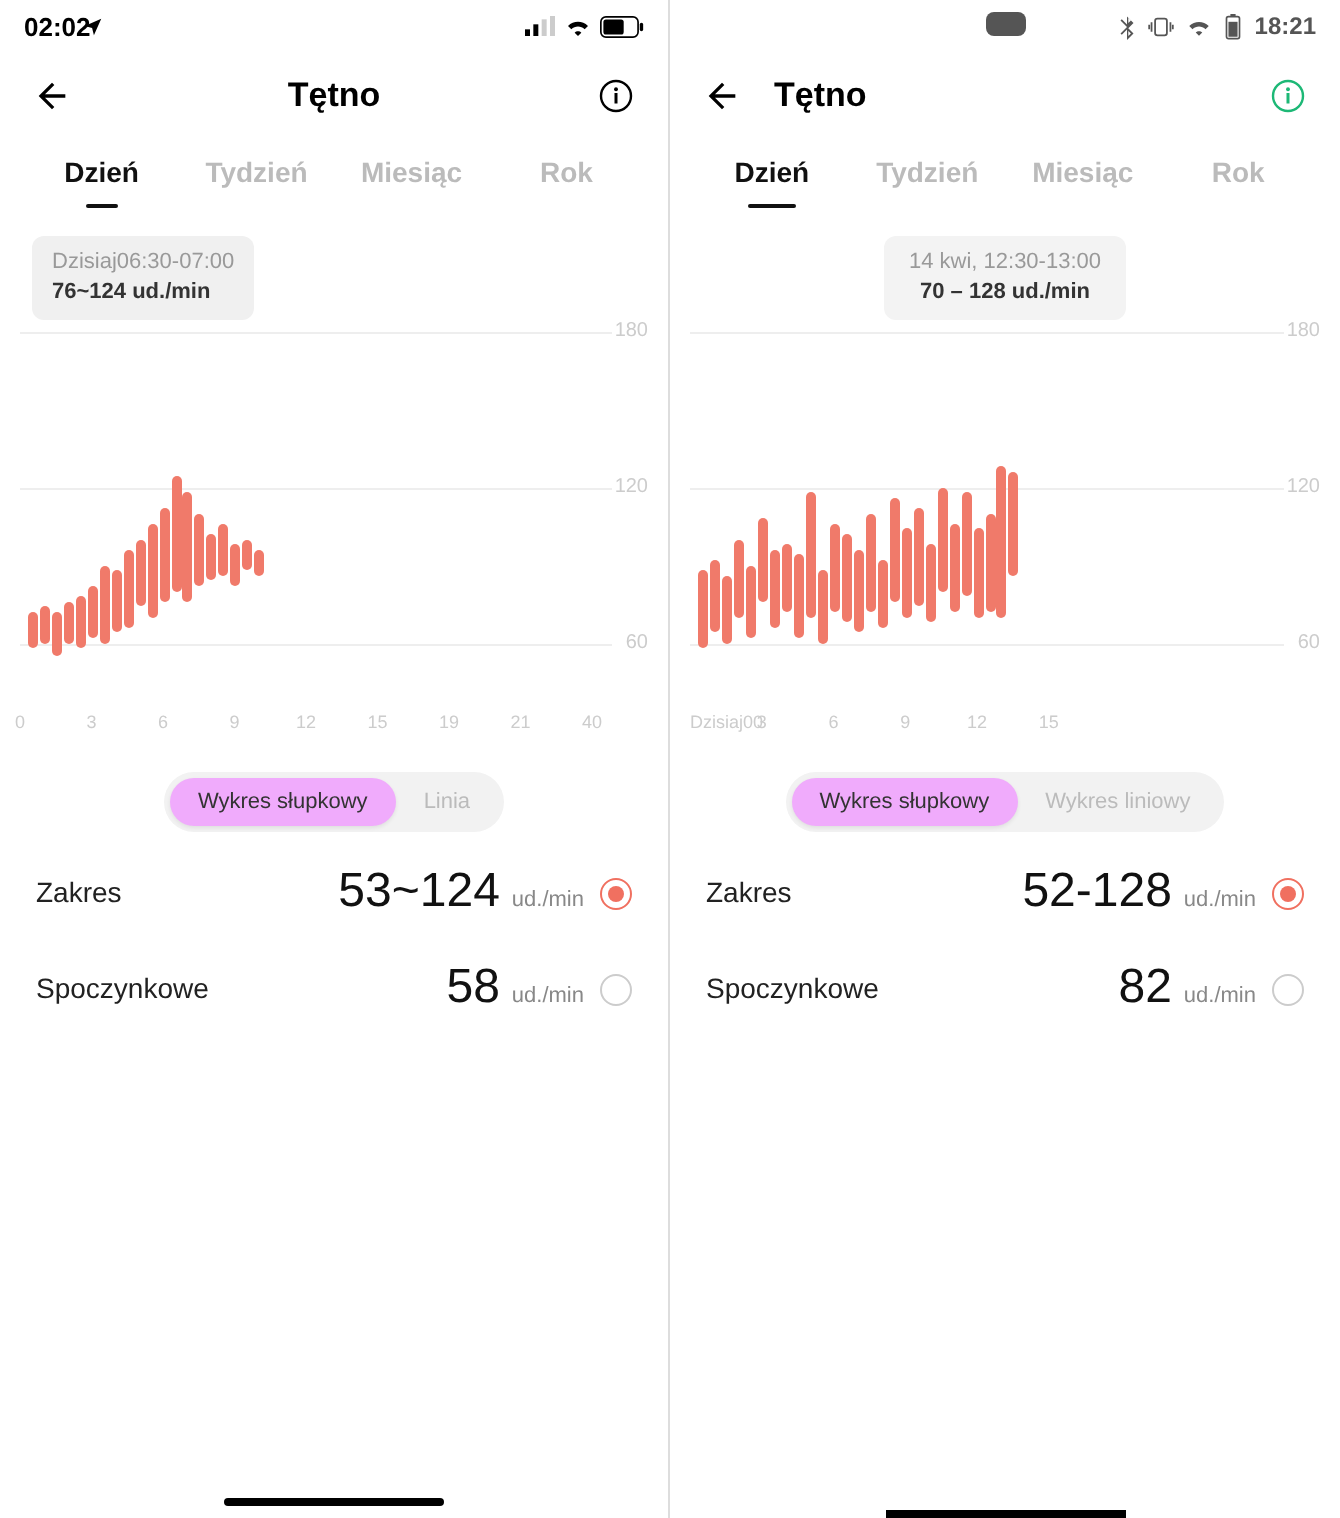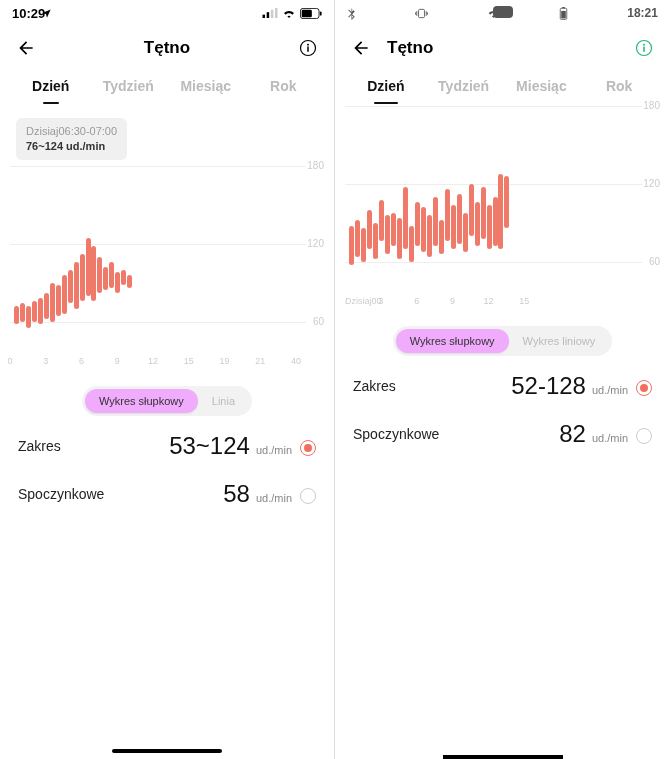--- a/index.html
+++ b/index.html
@@ -6,21 +6,21 @@
   html, body { width: 670px; height: 759px; font-family: -apple-system, Helvetica, Arial, sans-serif; background:#f5f5f5; }
   .screens { display:flex; width:670px; height:759px; }
   .screen { background:#fff; height:759px; position:relative; overflow:hidden; }
   .screenA { width:335px; border-right:1px solid #ddd; }
   .screenB { width:335px; }
   
   .statusbar { height:26px; display:flex; align-items:center; justify-content:space-between; padding:0 12px; font-size:13px; font-weight:600; }
   .statusbar .right { display:flex; align-items:center; gap:4px; font-weight:400; }
   .statusbar svg { display:block; }
   .ios-time { font-weight:700; }
-  .android-status { gap:6px; font-size:12px; }
+  .android-status { justify-content:flex-end; gap:6px; font-size:12px; }
   .android-camera { position:absolute; left:50%; top:6px; transform:translateX(-50%); width:20px; height:12px; background:#555; border-radius:4px; }
   
   .header { display:flex; align-items:center; justify-content:space-between; padding:10px 14px 4px; }
   .header .title { font-size:17px; font-weight:600; }
   .headerB .title { font-size:17px; font-weight:700; text-align:left; flex:1; margin-left:14px; }
   .icon-btn { width:24px; height:24px; display:flex; align-items:center; justify-content:center; }
   
   .tabs { display:flex; padding:8px 12px 0; }
   .tab { flex:1; text-align:center; font-size:14px; color:#bbb; padding:6px 0; font-weight:600; position:relative; }
   .tab.active { color:#111; }
@@ -59,21 +59,21 @@
   .home-ind { position:absolute; left:50%; bottom:6px; transform:translateX(-50%); width:110px; height:4px; background:#000; border-radius:3px; }
   .home-indB { position:absolute; left:50%; bottom:0; transform:translateX(-50%); width:120px; height:4px; background:#000; }
 </style>
 </head>
 <body>
 
 <div class="screens">
 
   <div class="screen screenA">
     <div class="statusbar">
-      <span class="ios-time">10:29</span>
+      <span class="ios-time">02:02</span>
       <span style="margin-left:-4px;">
         <svg width="11" height="11" viewBox="0 0 24 24">
             <path d="M3 11l18-8-8 18-2-8-8-2z" fill="#000"></path>
           </svg>
       </span>
       <span style="flex:1"></span>
       <span class="right">
         <span>
           <svg width="16" height="10" viewBox="0 0 18 12">
               <rect x="0" y="8" width="3" height="4" fill="#000"></rect>
@@ -239,20 +239,26 @@
       </span>
     </div>
 
     <div class="tabs">
       <div class="tab active">Dzień</div>
       <div class="tab">Tydzień</div>
       <div class="tab">Miesiąc</div>
       <div class="tab">Rok</div>
     </div>
 
+    <div class="bubbleB-wrap">
+      <div class="bubbleB">
+        <div>14 kwi, 12:30-13:00</div>
+        <div class="v">70 – 128 ud./min</div>
+      </div>
+    </div>
 
     <div class="chart-area" id="chartB">
         <div class="grid" style="top: 156px;"></div>
         <div class="ylabel" style="top: 150px;">60</div>
         <div class="grid" style="top: 78px;"></div>
         <div class="ylabel" style="top: 72px;">120</div>
         <div class="grid" style="top: 0px;"></div>
         <div class="ylabel" style="top: -6px;">180</div>
         <div class="bars">
           <div class="bar" style="left: 0px; top: 119.6px; height: 39px;"></div>

